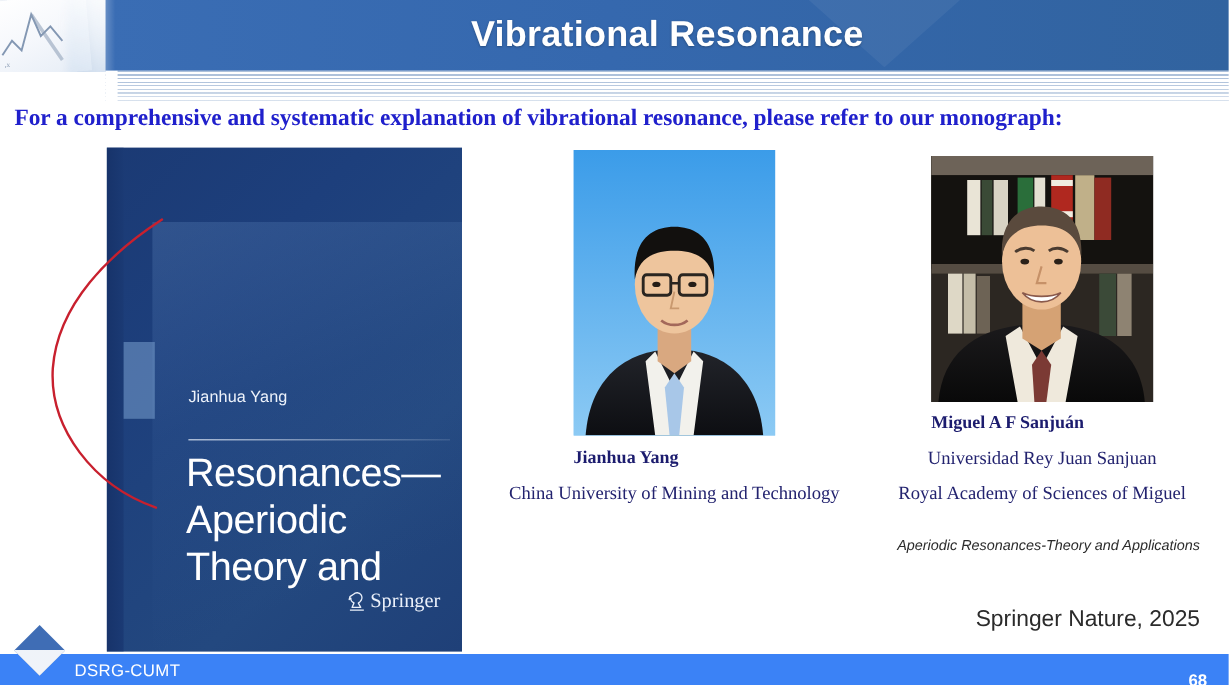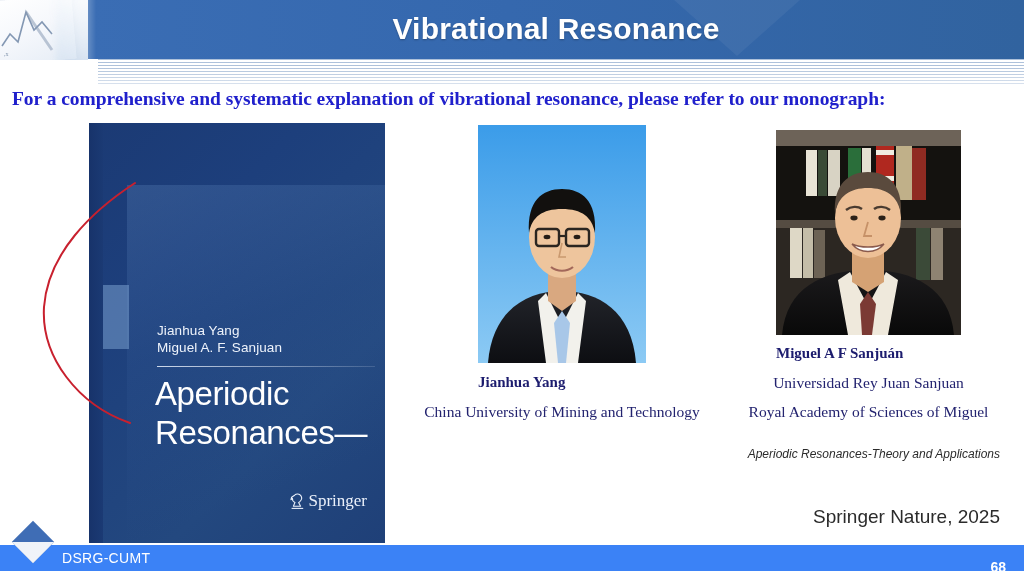--- a/index.html
+++ b/index.html
@@ -293,27 +293,27 @@
 
 <div id="subtitle-line">For a comprehensive and systematic explanation of vibrational resonance, please refer to our monograph:</div>
 
 <div id="book-cover">
   <div class="book-spine"></div>
   <div class="book-panel"></div>
   <div class="book-tab"></div>
 
   <div class="book-authors">
     <div>Jianhua Yang</div>
-    <div>Miguel A. F.  Sanjuan</div>
   </div>
   <div class="book-rule"></div>
 
   <div class="book-title">
+    <div>Resonances—</div>
     <div>Aperiodic</div>
-    <div>Resonances—</div>
+    <div>Theory and</div>
   </div>
 
   <div class="book-springer">
     <svg class="springer-knight" width="17" height="19" viewBox="0 0 17 19">
       <path d="M5.6 3.2 C7.4 1.4 10.4 1.6 11.8 3.6 C13.2 5.6 12.6 8.0 10.8 9.6 L9.6 10.6 L11.6 14.2 L4.4 14.2 L6.0 10.4 C4.2 9.6 3.2 8.2 3.4 6.4 L2.0 7.6 L2.6 5.2 Z" fill="none" stroke="#eaf0fa" stroke-width="1.1" stroke-linejoin="round"></path>
       <line x1="2.6" y1="16.4" x2="14.2" y2="16.4" stroke="#eaf0fa" stroke-width="1.1"></line>
     </svg>
     <span>Springer</span>
   </div>
 </div>

